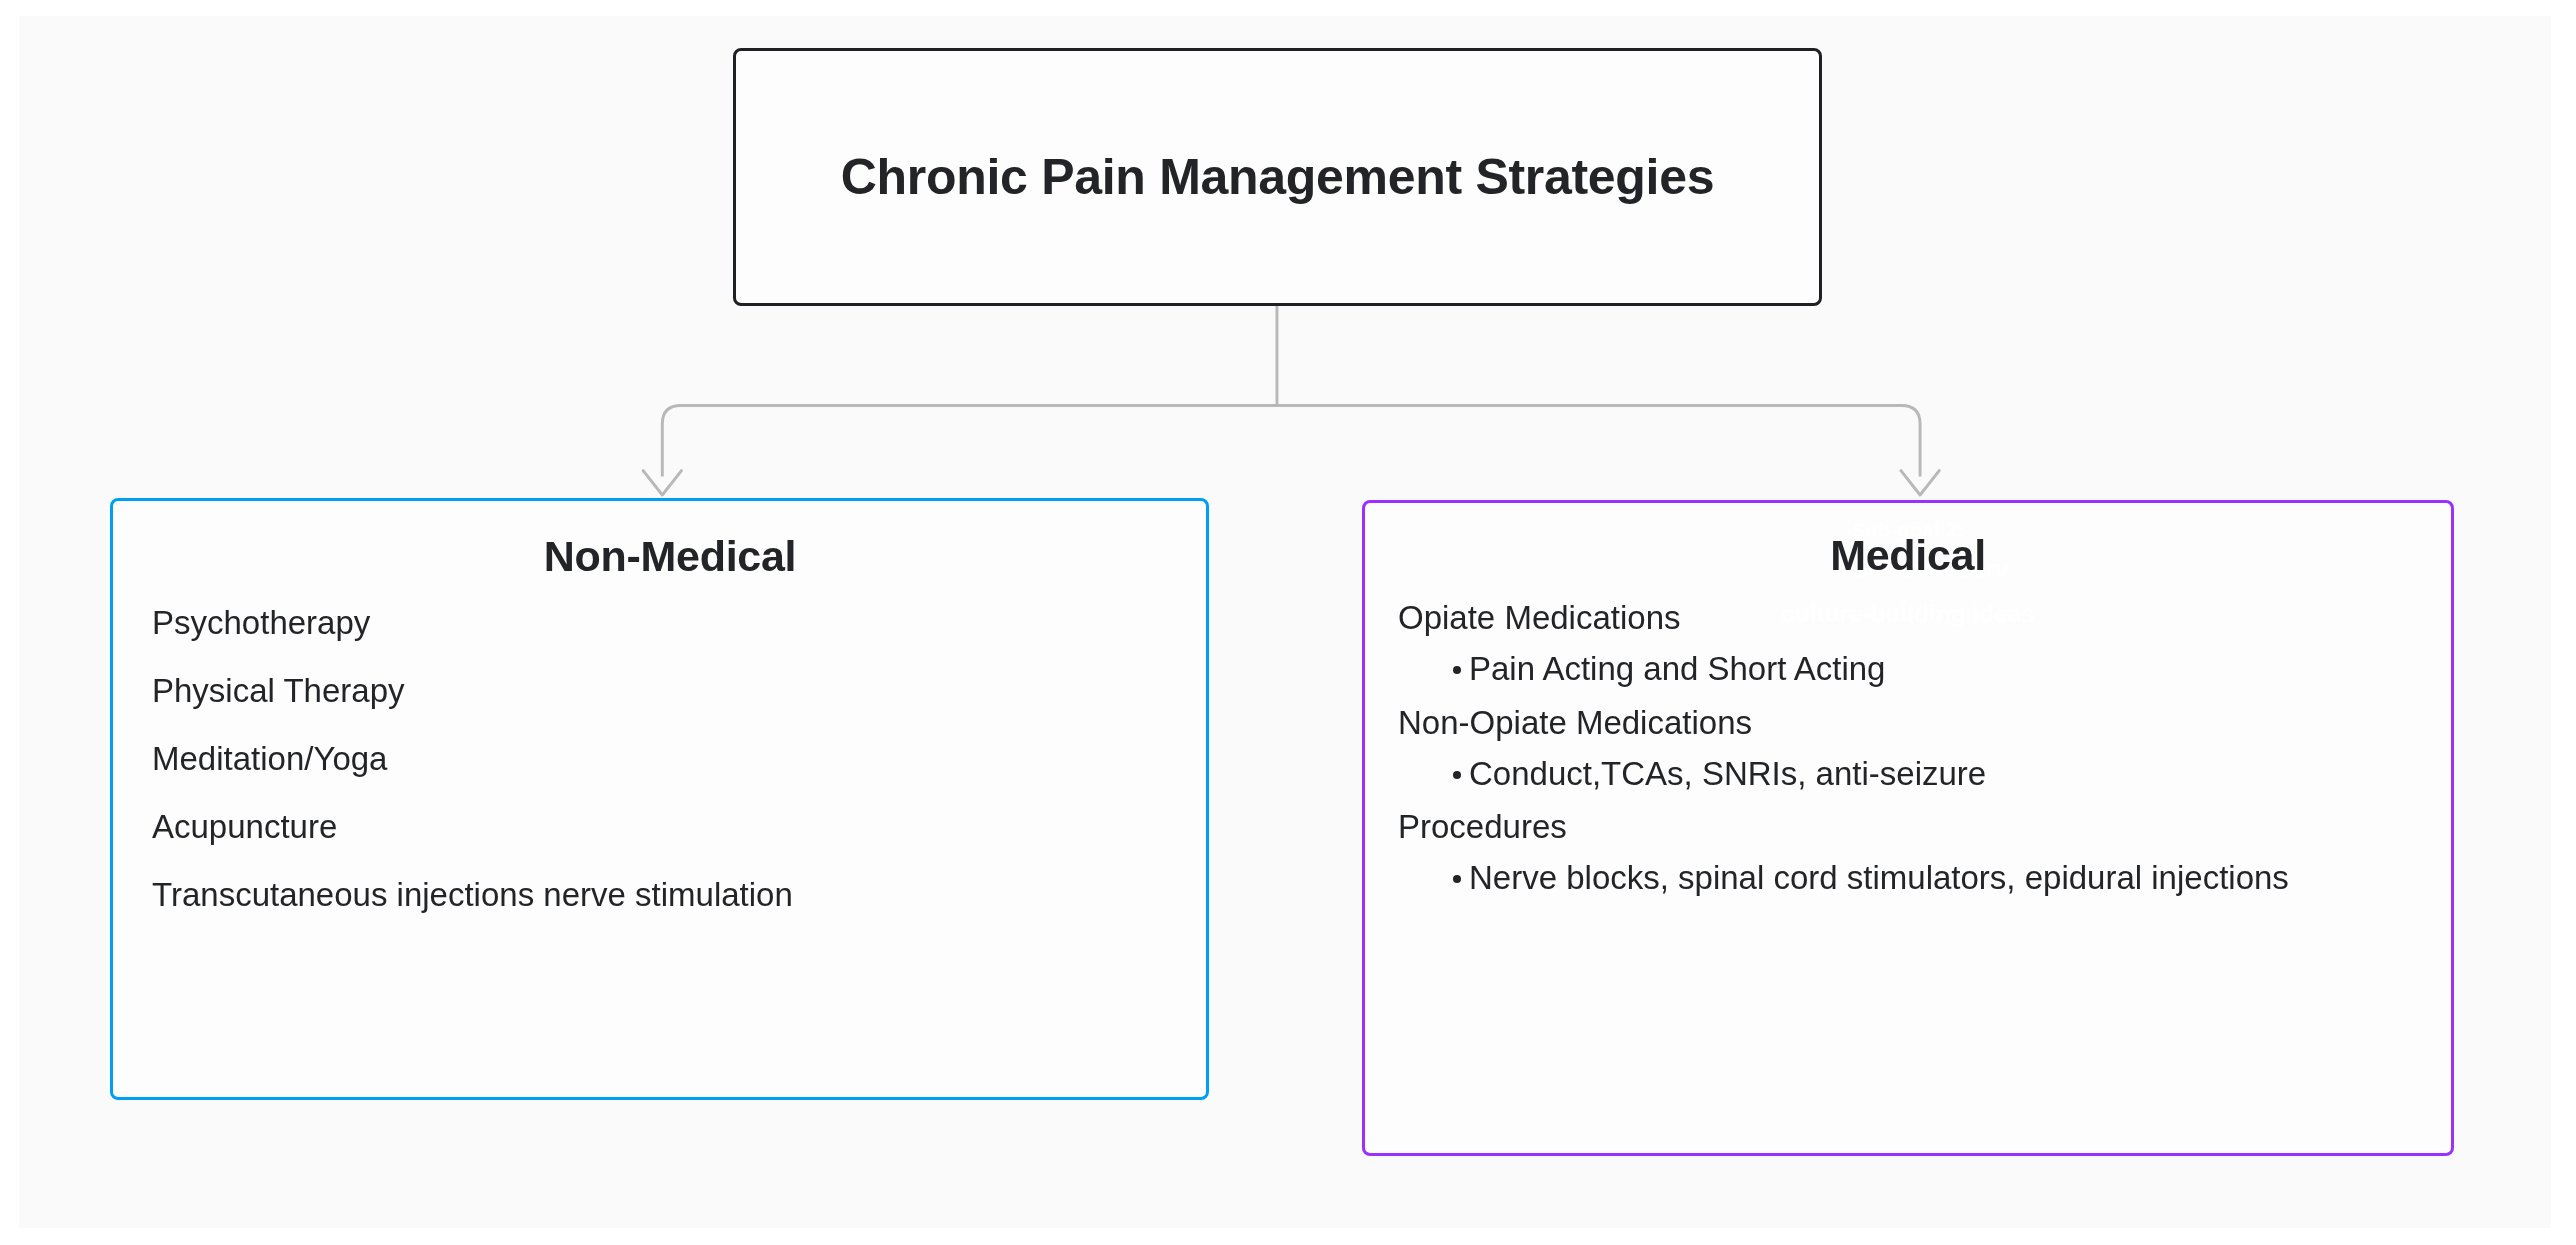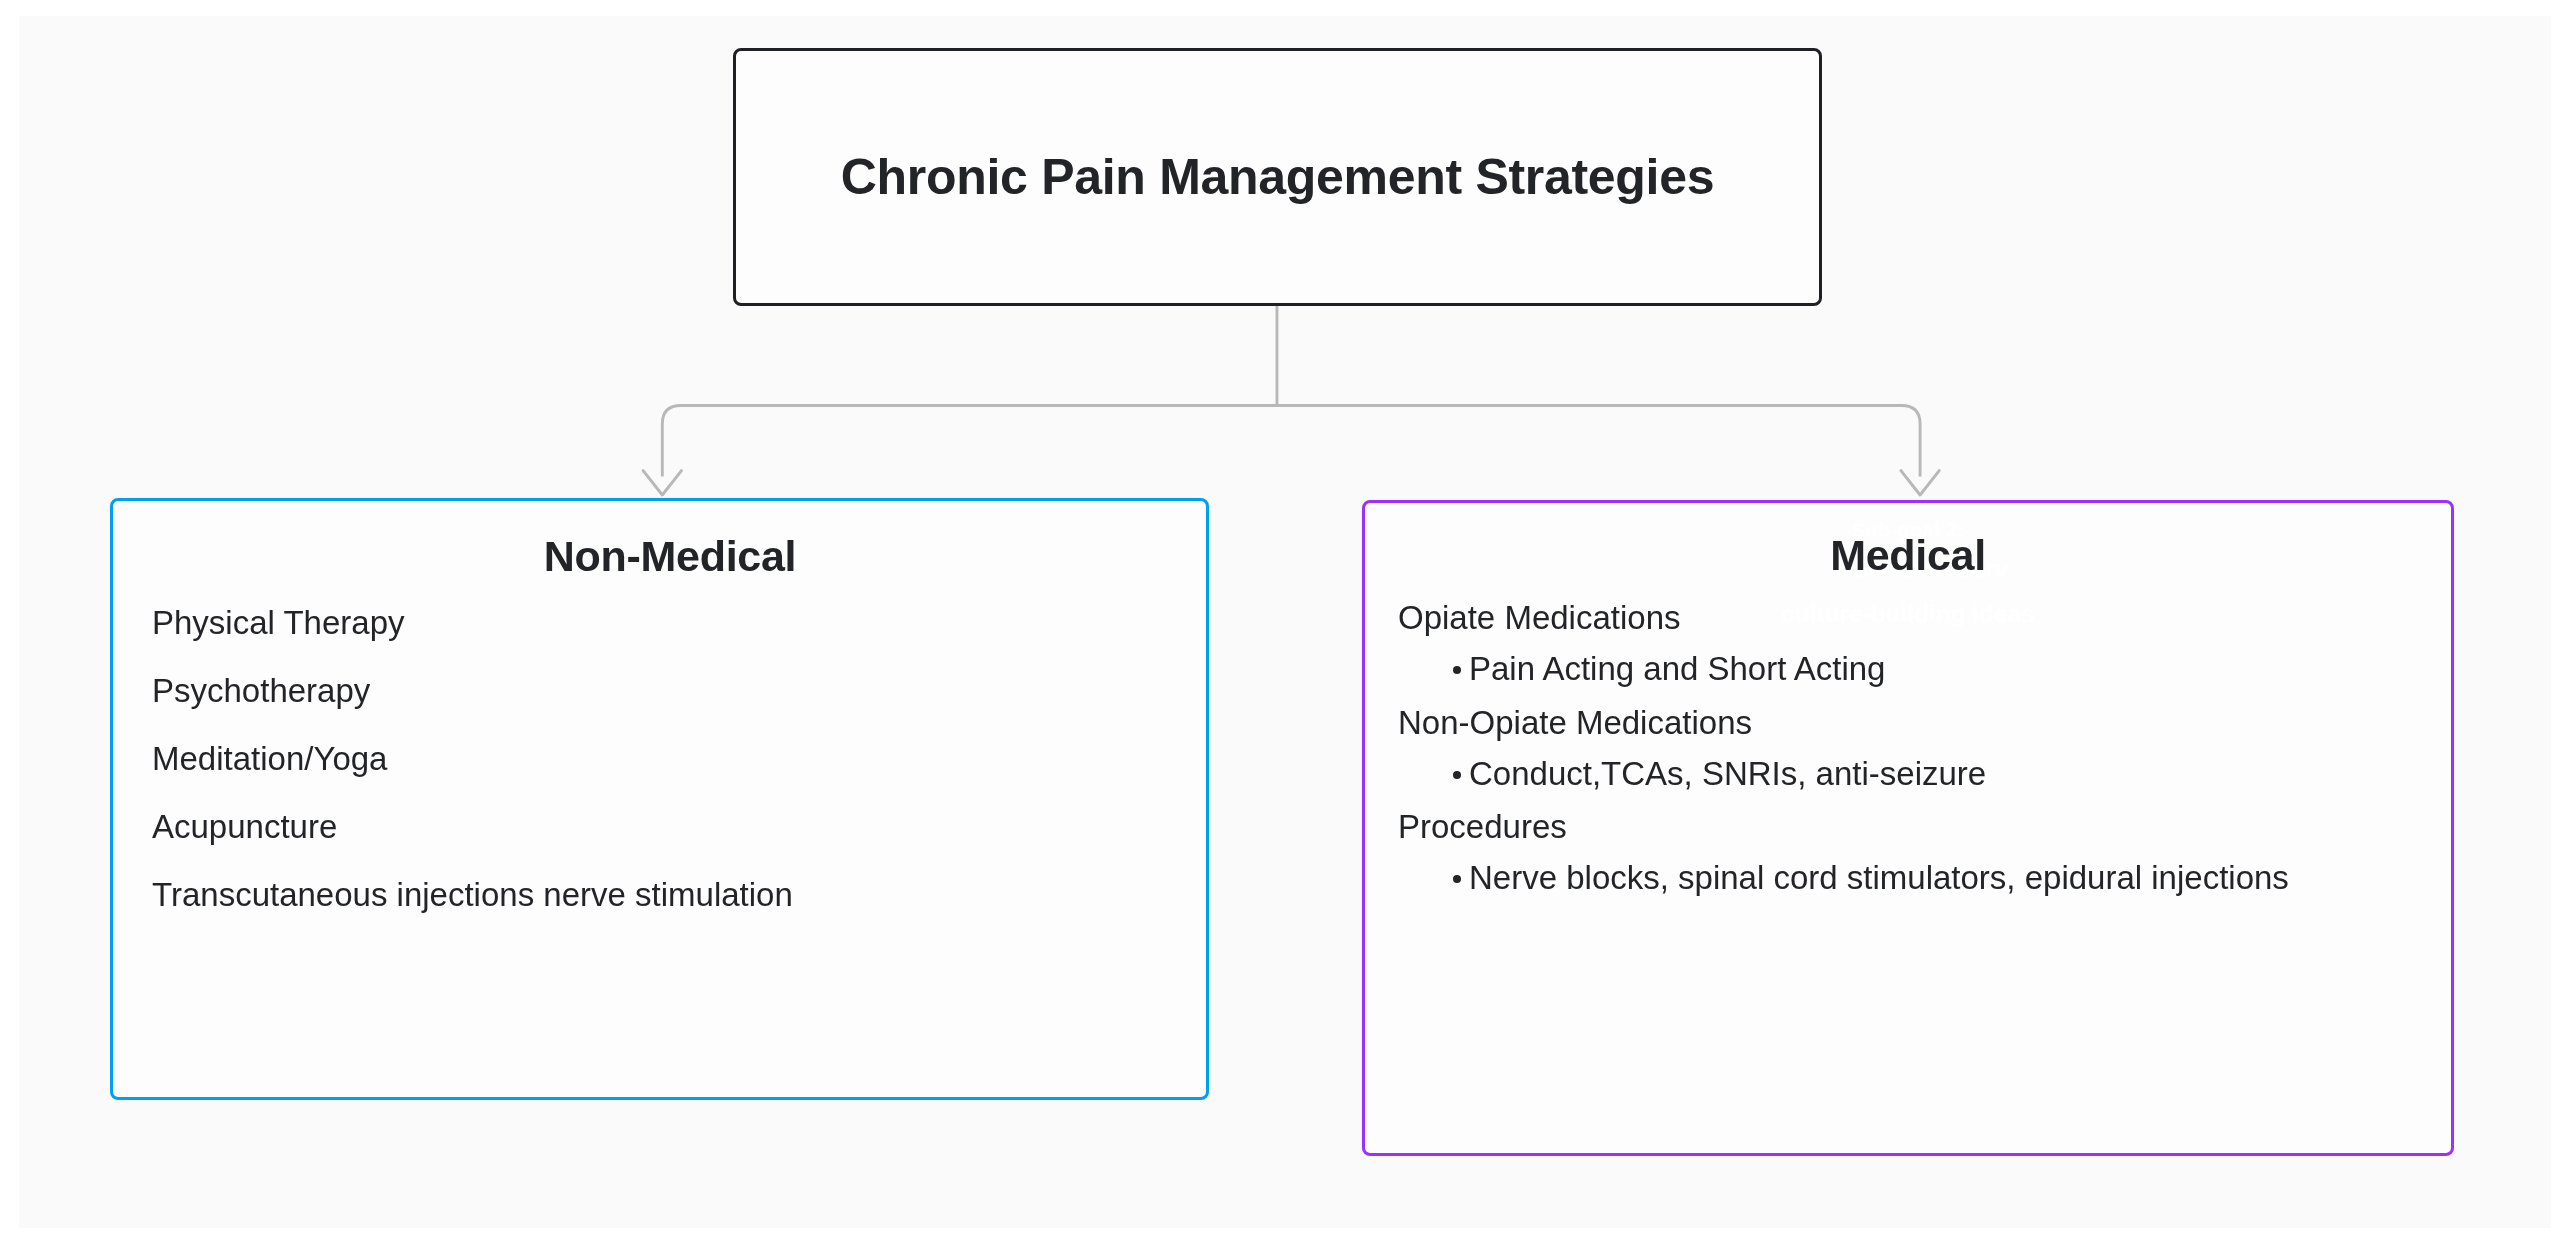--- a/index.html
+++ b/index.html
@@ -164,22 +164,22 @@
   <path d="M 3272 810 L 3305 852 L 3338 810" fill="none" stroke="#b8b8b8" stroke-width="5" stroke-linecap="round" stroke-linejoin="round"></path>
 </svg>
 
 <div class="node" id="root-node">
   <div id="root-title">Chronic Pain Management Strategies</div>
 </div>
 
 <div class="node" id="left-node">
   <div class="node-heading">Non-Medical</div>
   <div class="node-body">
+    <div class="body-line">Psychotherapy</div>
     <div class="body-line">Physical Therapy</div>
-    <div class="body-line">Psychotherapy</div>
     <div class="body-line">Meditation/Yoga</div>
     <div class="body-line">Acupuncture</div>
     <div class="body-line">Transcutaneous injections nerve stimulation</div>
   </div>
 </div>
 
 <div class="node" id="right-node">
 
   <div id="ghost-layer">
     <div id="ghost-sub">Sub-goal 2:</div>

